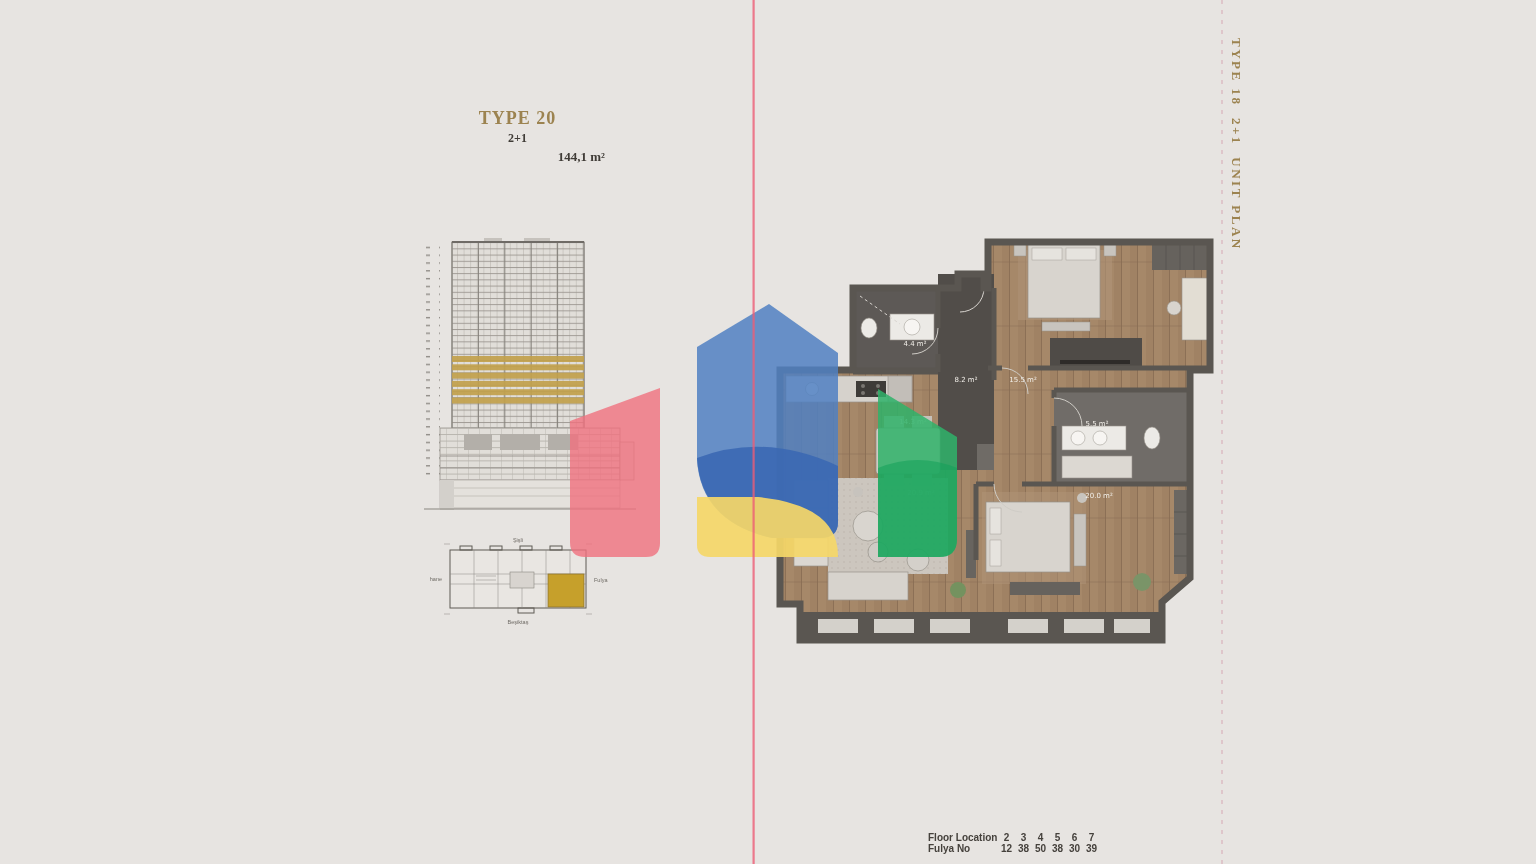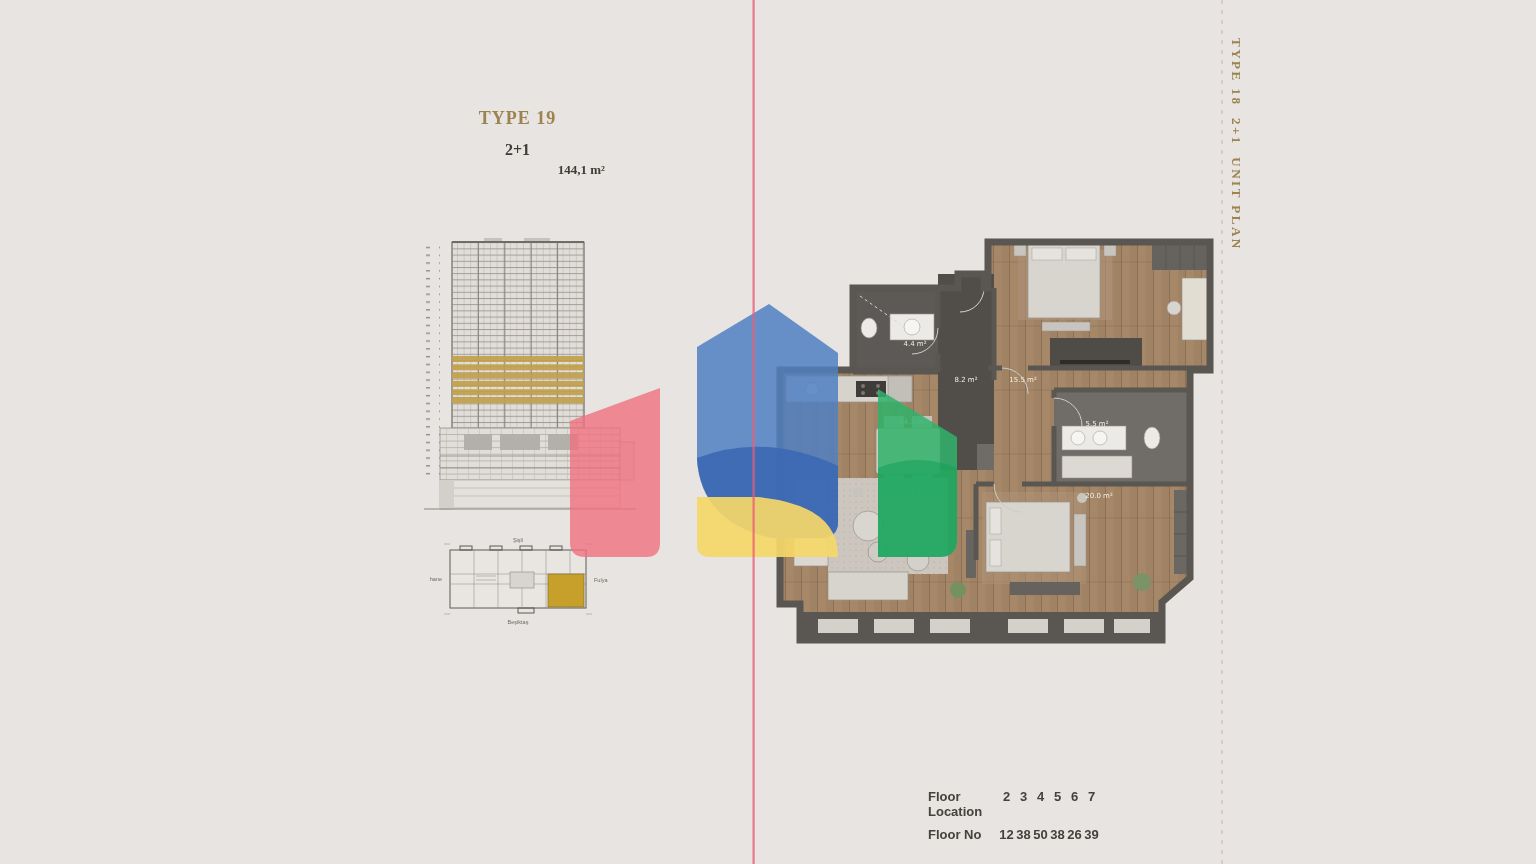--- a/index.html
+++ b/index.html
@@ -2,39 +2,39 @@
 <html><head>
 <meta charset="utf-8">
 <style>
   html,body{margin:0;padding:0;}
   #page{position:relative;width:1536px;height:864px;background:#e7e4e1;overflow:hidden;
         font-family:"Liberation Serif",serif;}
   .abs{position:absolute;}
   
   .title-block{left:430px;top:108px;width:175px;text-align:center;color:#9c8350;}
   .type-title{font-size:18px;font-weight:bold;letter-spacing:1px;color:#9c8350;}
-  .layout-line{margin-top:12px;font-size:16px;font-weight:bold;color:#403c37;}
+  .layout-line{margin-top:2px;font-size:12px;font-weight:bold;color:#403c37;}
   .area-line{margin-top:3px;font-size:13px;font-weight:bold;color:#403c37;text-align:right;}
   
   .side-label{left:1228px;top:38px;writing-mode:vertical-rl;text-orientation:mixed;
       font-size:13px;font-weight:600;letter-spacing:2.5px;color:#9c8350;white-space:pre;}
   
-  .floor-table{left:928px;top:789px;display:grid;grid-template-columns:70px repeat(6,17px);
-      row-gap:8px;font-family:"Liberation Sans",sans-serif;font-size:13px;font-weight:700;
+  .floor-table{left:928px;top:832px;display:grid;grid-template-columns:70px repeat(6,17px);
+      row-gap:0;font-family:"Liberation Sans",sans-serif;font-size:10px;font-weight:700;
       color:#45413c;}
   .floor-table .num{text-align:center;}
   svg{display:block;}
 </style>
 </head>
 <body>
 
 <div id="page">
 
   <div class="abs title-block">
-    <div class="type-title">TYPE 19</div>
+    <div class="type-title">TYPE 20</div>
     <div class="layout-line">2+1</div>
     <div class="area-line">144,1 m²</div>
   </div>
 
   <svg class="abs" style="left:424px;top:236px;" width="215" height="290" viewBox="0 0 215 290">
     <defs>
       <pattern id="flo" width="8" height="6.2" patternUnits="userSpaceOnUse">
         <line x1="0" y1="0.5" x2="8" y2="0.5" stroke="#9b968f" stroke-width="0.9"></line>
       </pattern>
       <pattern id="mul" width="6.6" height="8" patternUnits="userSpaceOnUse">
@@ -296,22 +296,22 @@
   <div class="abs side-label">TYPE 18  2+1  UNIT PLAN</div>
 
   <div class="abs floor-table">
     <div>Floor Location</div>
     <div class="num">2</div>
     <div class="num">3</div>
     <div class="num">4</div>
     <div class="num">5</div>
     <div class="num">6</div>
     <div class="num">7</div>
-    <div>Floor No</div>
+    <div>Fulya No</div>
     <div class="num">12</div>
     <div class="num">38</div>
     <div class="num">50</div>
     <div class="num">38</div>
-    <div class="num">26</div>
+    <div class="num">30</div>
     <div class="num">39</div>
   </div>
 
 </div>
 
 </body></html>

